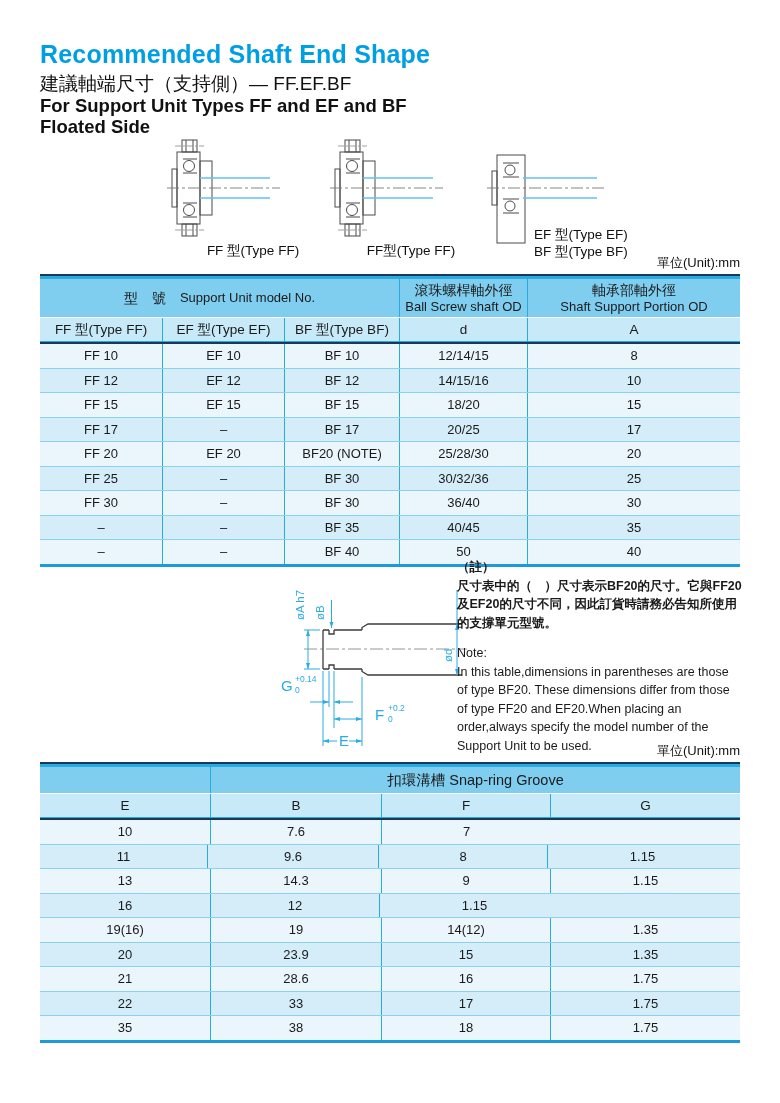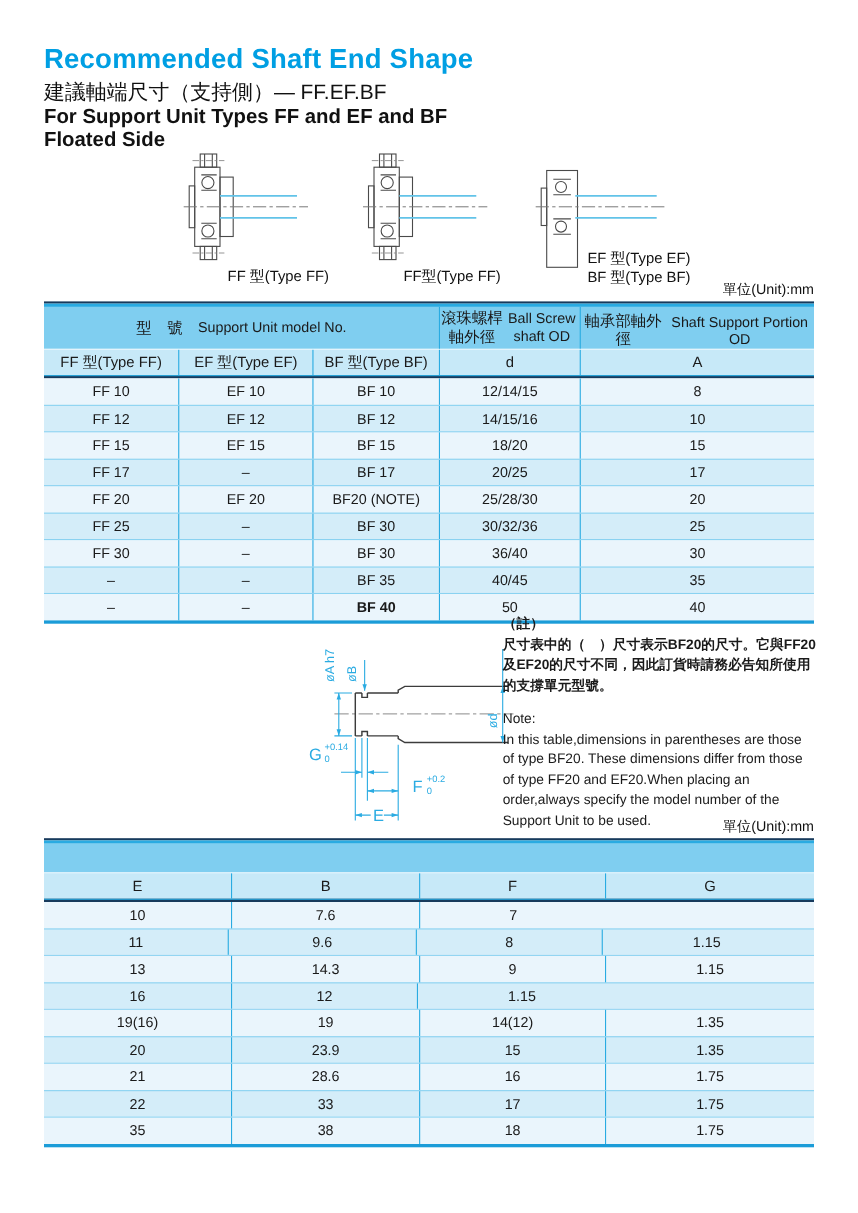--- a/index.html
+++ b/index.html
@@ -13,23 +13,23 @@
   
   .unit{width:700px;left:40px;text-align:right;font-size:13px;color:#111;}
   
   .dtable{left:40px;width:700px;}
   .tline-dark{height:2px;background:#173A5C;}
   .tline-cyan{height:3px;background:#29ABE2;}
   .thead1{display:flex;background:#7FCEF0;border-bottom:1px solid #ffffff;}
   .thead2{display:flex;background:#C7E9F8;}
   .subline{height:2px;background:#173A5C;border-top:1px solid #29ABE2;}
   .botline{height:3px;background:#1B9CD8;}
-  .hcell{box-sizing:border-box;border-right:1px solid #29ABE2;display:flex;flex-direction:row;
+  .hcell{box-sizing:border-box;border-right:1px solid #29ABE2;display:flex;flex-direction:column;
          align-items:center;justify-content:center;text-align:center;}
-  .hcell:last-child{border-right:none;align-items:flex-end;}
+  .hcell:last-child{border-right:none;}
   .h-cjk{font-size:14px;line-height:17px;}
   .h-en{font-size:13px;line-height:16px;}
   .trow{display:flex;}
   .trow.light{background:#EAF5FC;}
   .trow.dark{background:#D4EDF9;}
   .trow.rb{border-top:1px solid #8AD2F1;}
   .cell{box-sizing:border-box;height:23.5px;border-right:1px solid #29ABE2;display:flex;
         align-items:center;justify-content:center;font-size:13px;}
   .cell:last-child{border-right:none;}
   .shcell{height:23px;font-size:13.5px;}
@@ -209,21 +209,21 @@
         <div class="trow dark rb">
           <div class="cell" style="width: 123px;">–</div>
           <div class="cell" style="width: 122px;">–</div>
           <div class="cell" style="width: 115px;">BF 35</div>
           <div class="cell" style="width: 128px;">40/45</div>
           <div class="cell" style="width: 212px;">35</div>
         </div>
         <div class="trow light rb">
           <div class="cell" style="width: 123px;">–</div>
           <div class="cell" style="width: 122px;">–</div>
-          <div class="cell" style="width: 115px; font-weight: bold;">BF 40</div>
+          <div class="cell" style="width: 115px;">BF 40</div>
           <div class="cell" style="width: 128px;">50</div>
           <div class="cell" style="width: 212px;">40</div>
         </div>
       </div>
     <div class="botline"></div>
   </div>
 
   <svg class="abs" style="left:262px;top:558px;" width="205" height="195" viewBox="0 0 205 195">
 
     <line x1="42" y1="91" x2="205" y2="91" stroke="#8a8a8a" stroke-width=".9" stroke-dasharray="13 3 3 3"></line>
@@ -286,20 +286,23 @@
     <div class="note-en" style="margin-top:0;">In this table,dimensions in parentheses are those of type BF20. These dimensions differ from those of type FF20 and EF20.When placing an order,always specify the model number of the Support Unit to be used.</div>
   </div>
 
   <div class="abs unit" style="top:742px;">單位(Unit):mm</div>
 
   <div class="abs dtable" style="top:762px;">
     <div class="tline-dark"></div>
     <div class="tline-cyan"></div>
     <div class="thead1" style="height:26px;">
       <div class="hcell" style="width:171px;"></div>
+      <div class="hcell" style="width:529px;">
+        <span class="h-cjk" style="font-size:14.5px;">扣環溝槽  Snap-ring Groove</span>
+      </div>
     </div>
     <div class="thead2">
         <div class="trow">
           <div class="cell shcell" style="width: 171px;">E</div>
           <div class="cell shcell" style="width: 171px;">B</div>
           <div class="cell shcell" style="width: 169px;">F</div>
           <div class="cell shcell" style="width: 189px;">G</div>
         </div>
       </div>
     <div class="subline"></div>

